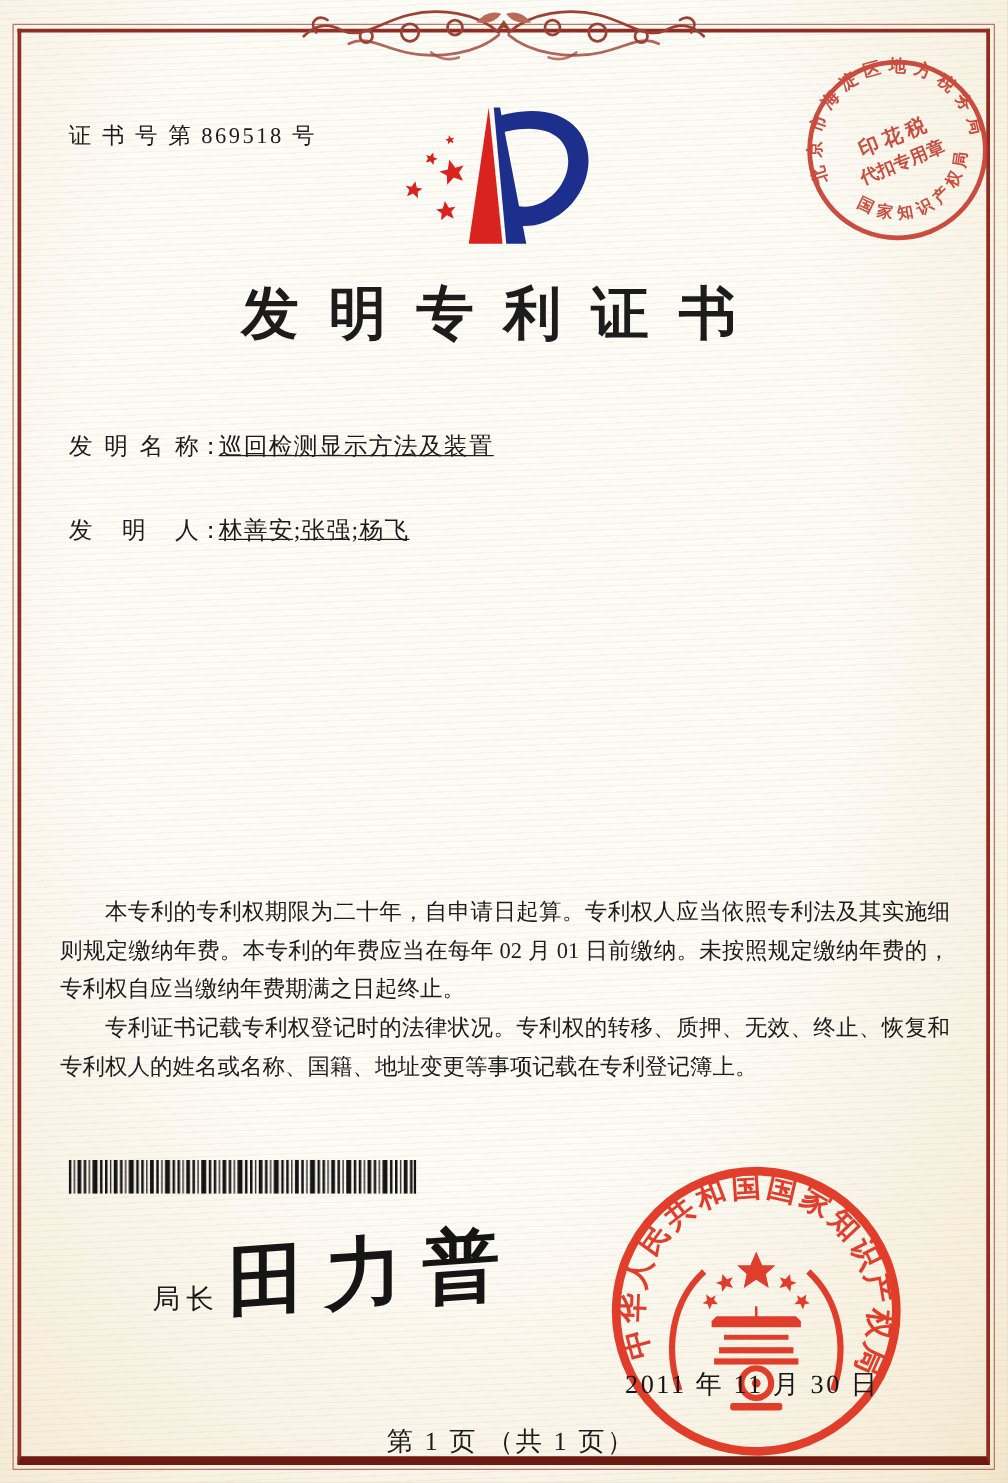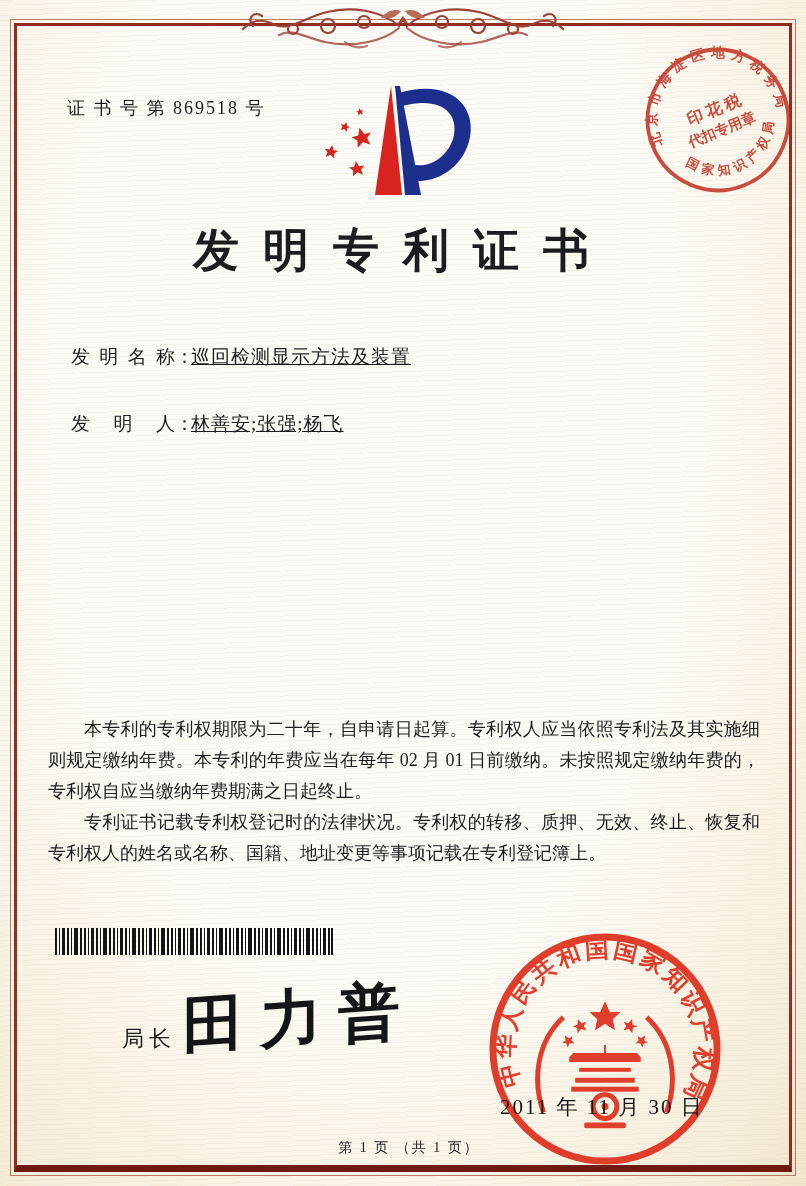--- a/index.html
+++ b/index.html
@@ -11,42 +11,42 @@
     font-family:"Liberation Serif","DejaVu Serif",serif;
     color:#1c1c1c;
   }
   
   .frame-thin{position:absolute;left:10px;top:19px;right:10px;bottom:10px;border:1px solid #b8786a;}
   .frame-thick{position:absolute;left:14px;top:23px;right:14px;bottom:14px;
     border-top:3px solid #8f2d22;border-left:3px solid #8f2d22;border-right:3px solid #8f2d22;
     border-bottom:7px solid #6e1a13;}
   .ornament{position:absolute;left:50%;top:2px;transform:translateX(-50%);width:340px;height:50px;}
   
-  .cert-no{position:absolute;left:55px;top:96px;font-size:18px;letter-spacing:2px;margin-left:12px;}
+  .cert-no{position:absolute;left:55px;top:96px;font-size:18px;letter-spacing:2px;}
   .logo{position:absolute;left:303px;top:52px;width:192px;height:156px;}
   .tax-stamp{position:absolute;left:642px;top:44px;width:152px;height:152px;transform:rotate(-22deg);opacity:.88;}
   .title{position:absolute;left:0;right:0;top:220px;text-align:center;
     font-size:46px;font-weight:bold;letter-spacing:24px;}
   
   .fields{position:absolute;left:55px;top:344px;width:700px;font-size:19px;}
   .f-row{height:67px;}
-  .f-label{display:inline-block;width:104px;text-align:justify;text-align-last:justify;text-justify:inter-character;vertical-align:top;margin-left:16px;}
+  .f-label{display:inline-block;width:104px;text-align:justify;text-align-last:justify;text-justify:inter-character;vertical-align:top;}
   .f-colon{display:inline-block;width:16px;}
   .f-value{letter-spacing:1px;text-decoration:underline;}
   
   .body-text{position:absolute;left:48px;right:46px;top:714px;font-size:18px;line-height:1.72;text-align:justify;}
   .body-text p{margin:0;text-indent:2em;}
   
   .barcode{position:absolute;left:55px;top:928px;width:278px;height:27px;}
   .sig-title{position:absolute;left:122px;top:1024px;font-size:22px;letter-spacing:5px;}
   .sig-name{position:absolute;left:182px;top:976px;font-size:62px;font-weight:bold;
     letter-spacing:16px;transform:rotate(-4deg) skewX(-4deg);color:#151515;}
   .big-seal{position:absolute;left:486px;top:930px;width:238px;height:238px;opacity:.93;}
   .seal-date{position:absolute;left:500px;top:1093px;font-size:21px;letter-spacing:2px;color:#161616;}
-  .footer{position:absolute;left:12px;right:0;top:1139px;text-align:center;font-size:14px;letter-spacing:2px;}
+  .footer{position:absolute;left:12px;right:0;top:1139px;text-align:center;font-size:21px;letter-spacing:2px;}
 </style>
 </head>
 <body>
 
 <div class="page">
 
   <div class="frame-thin"></div>
   <div class="frame-thick"></div>
 
   <svg class="ornament" viewBox="0 0 340 50">

